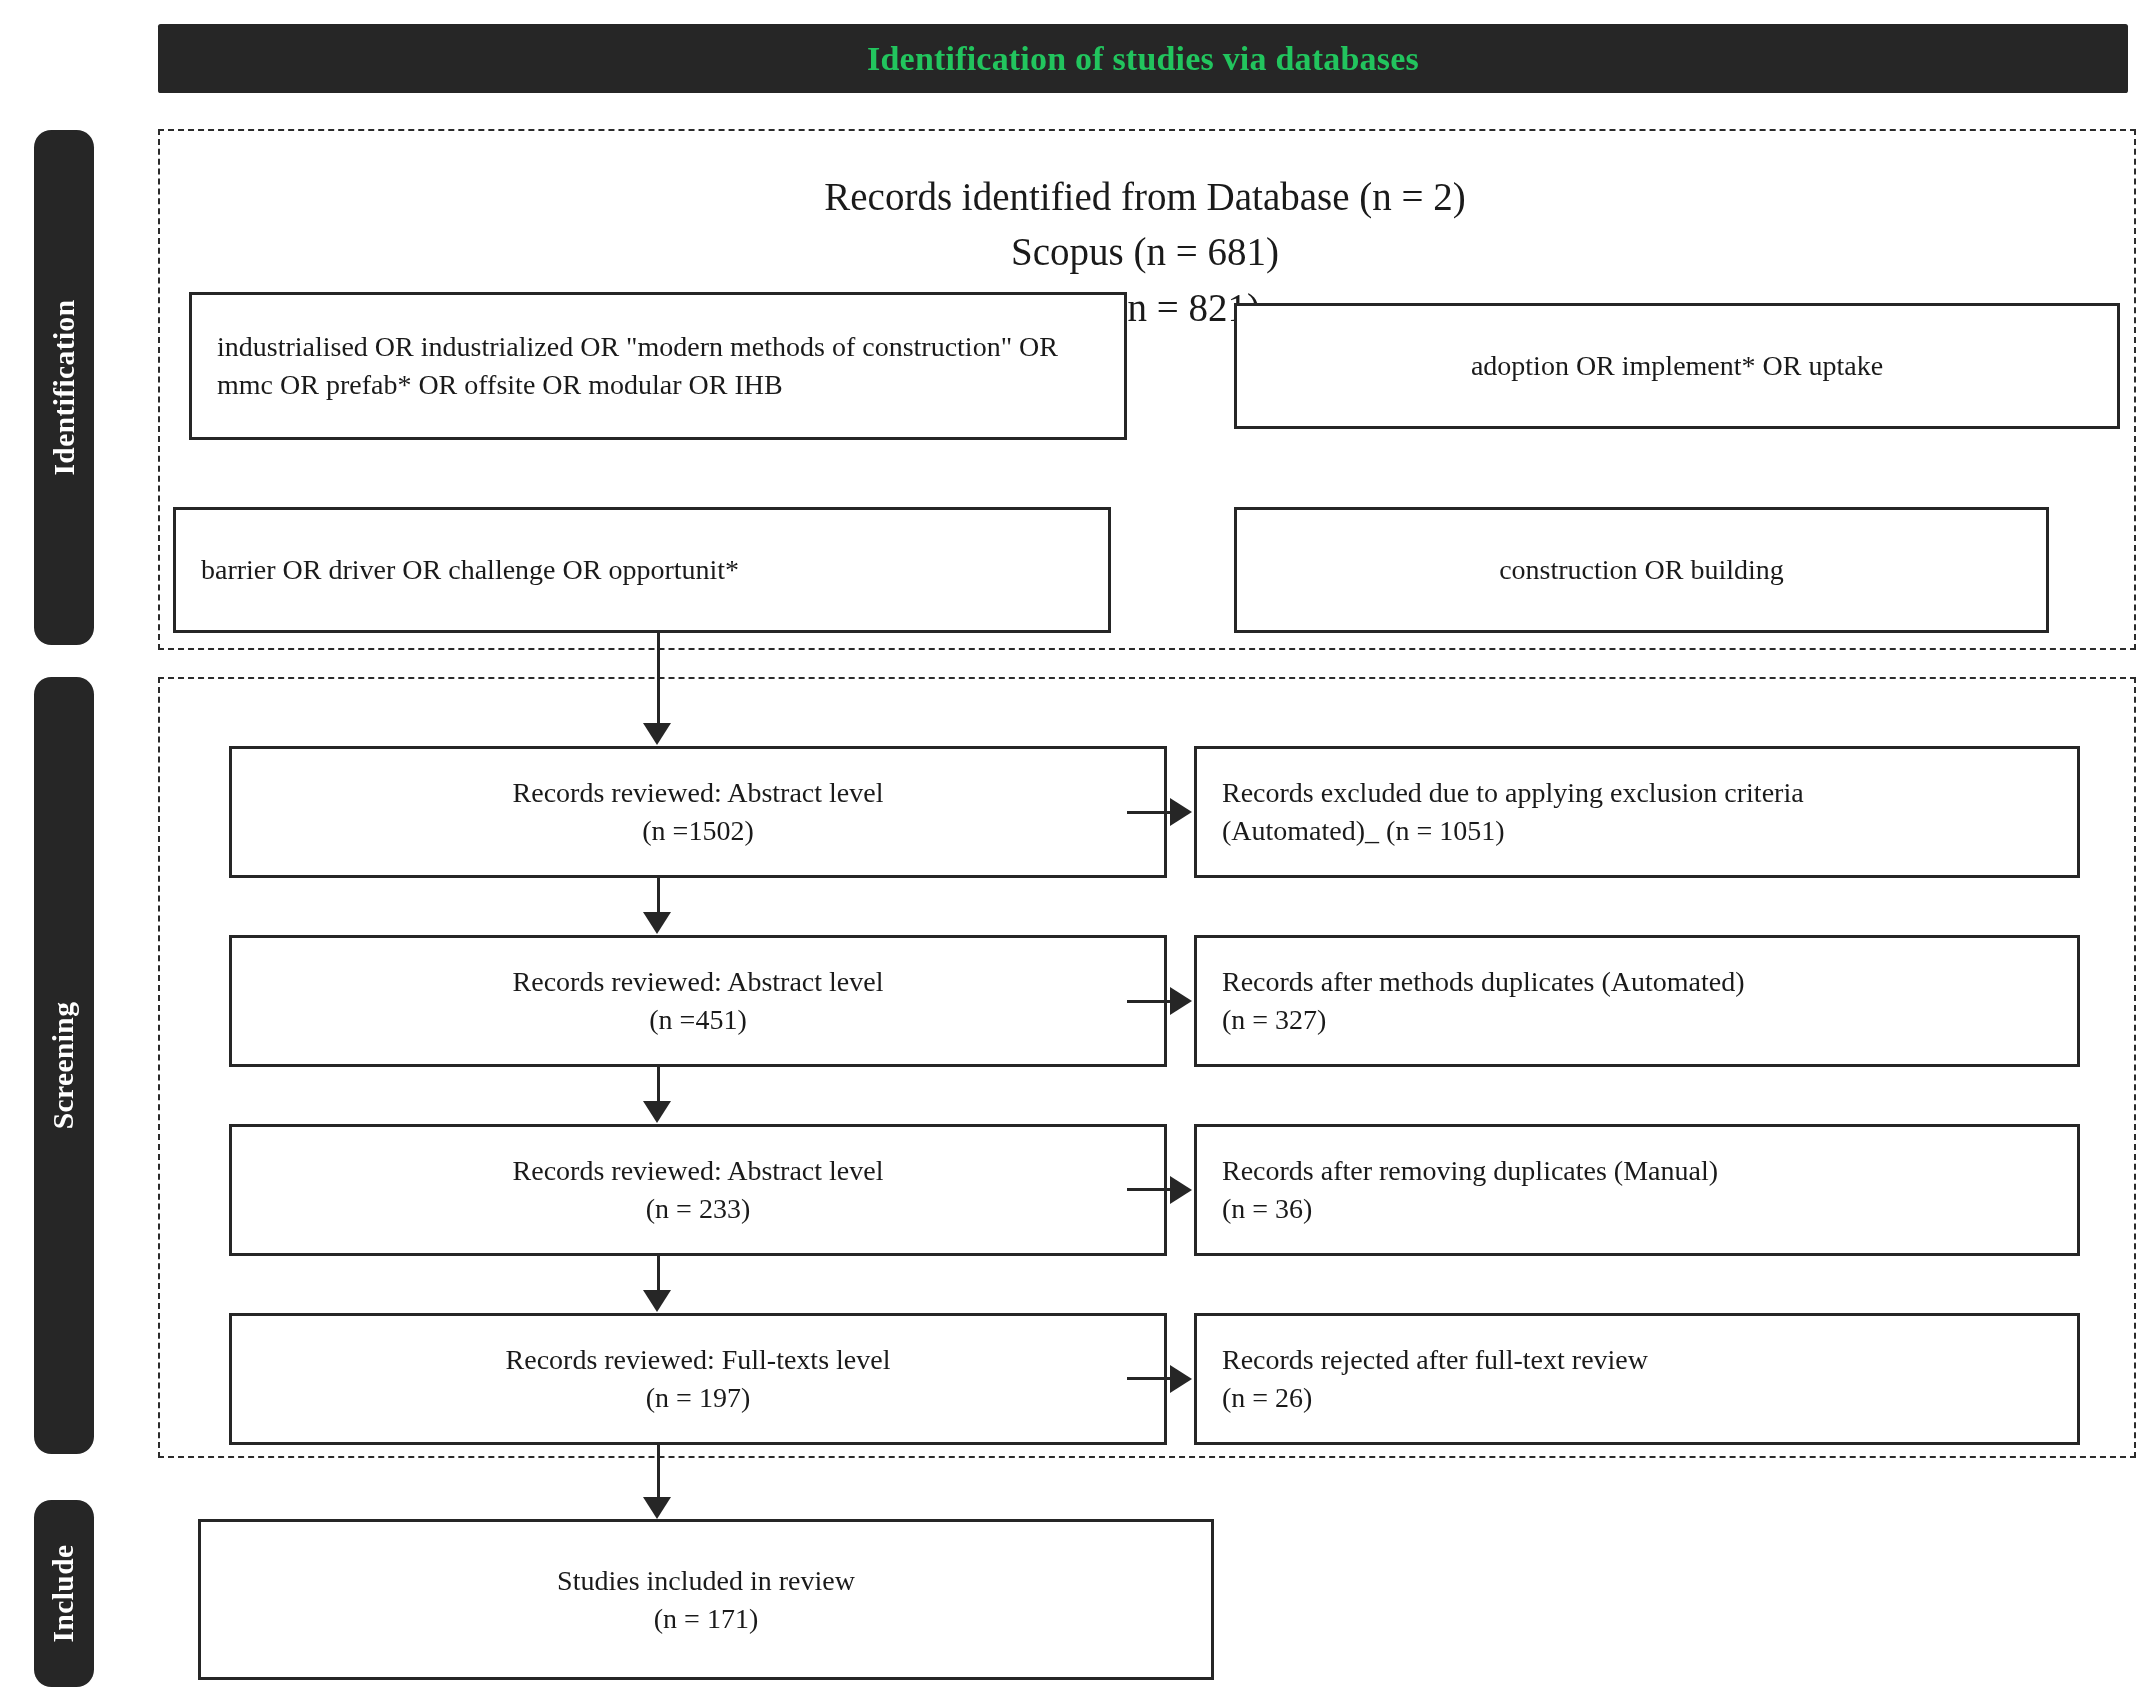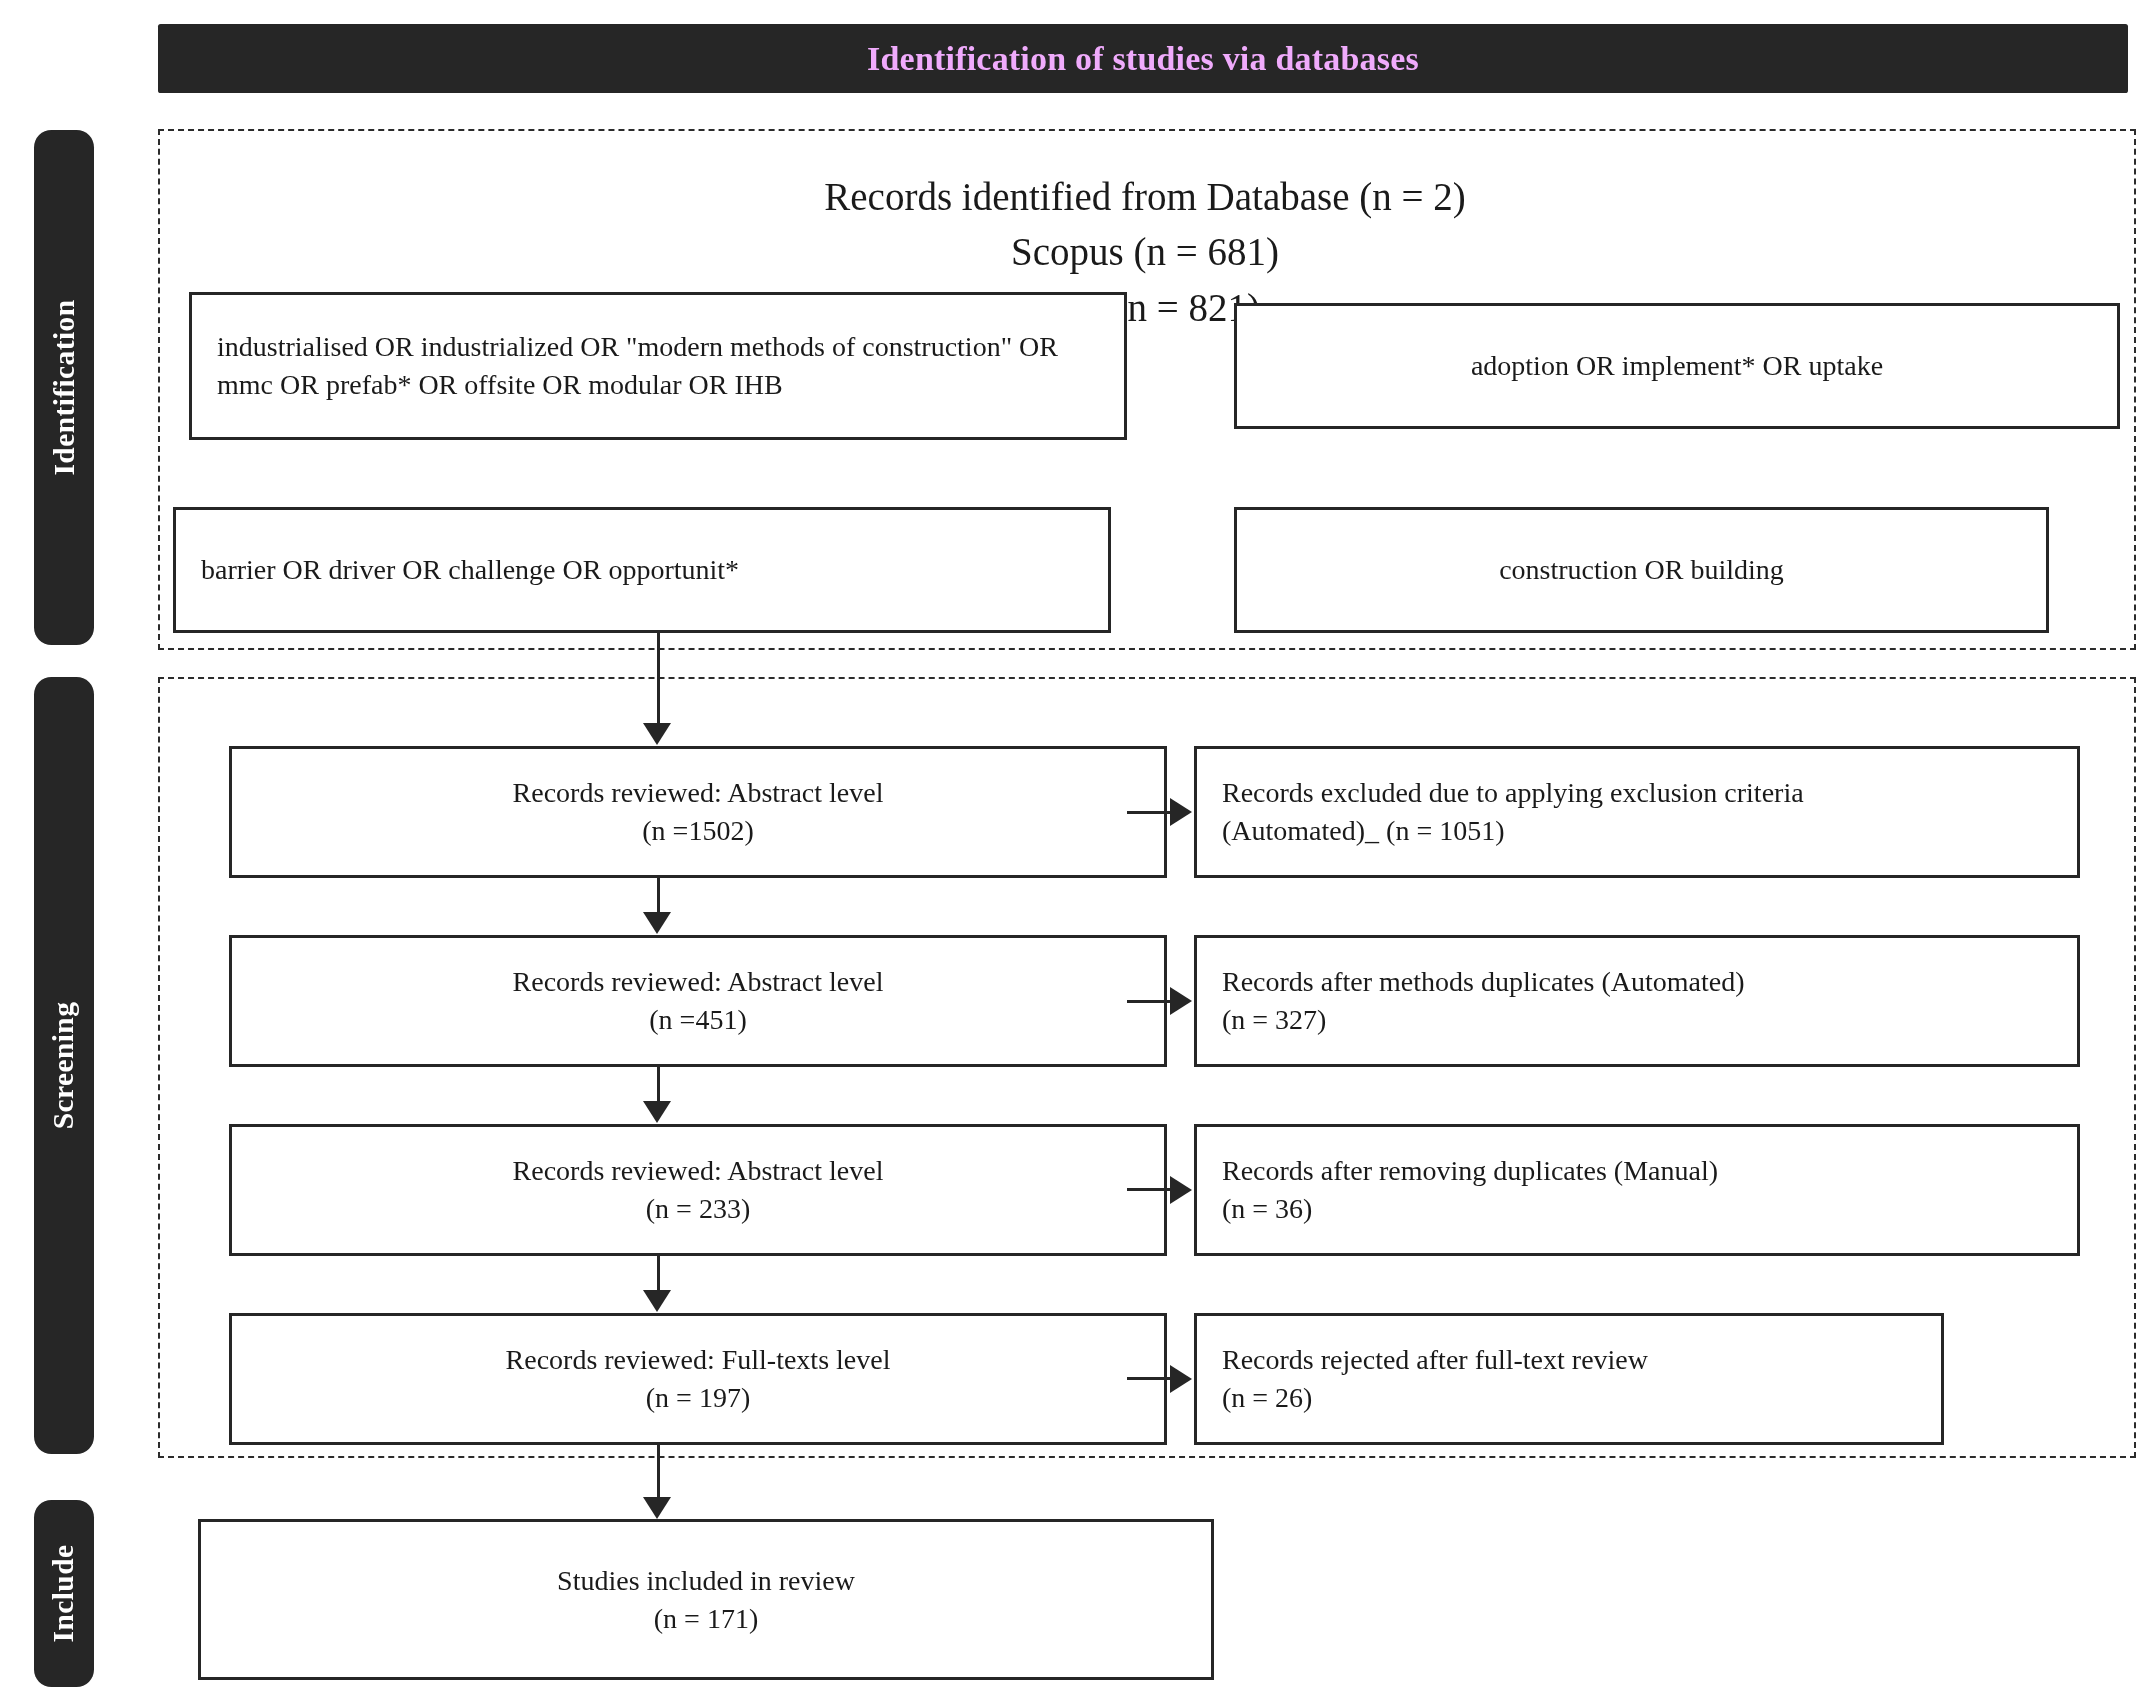--- a/index.html
+++ b/index.html
@@ -48,21 +48,21 @@
     top: 24px;
     width: 1970px;
     height: 69px;
     background: #262626;
     border-radius: 2.6px;
     display: flex;
     align-items: center;
     justify-content: center;
   }
   #header-banner .banner-text {
-    color: #f0abfc;
+    color: #22c55e;
     font-weight: bold;
     font-size: 34px;
     letter-spacing: 0.2px;
   }
 
   
   .dashed-frame {
     position: absolute;
     border: 2.2px dashed #2b2b2b;
     background: transparent;
@@ -108,21 +108,21 @@
   
   #box-screen-abstract-1 { left: 189px; top: 746px; width: 938px; height: 132px; }
   #box-screen-abstract-2 { left: 189px; top: 935px; width: 938px; height: 132px; }
   #box-screen-abstract-3 { left: 189px; top: 1124px; width: 938px; height: 132px; }
   #box-screen-fulltext   { left: 189px; top: 1313px; width: 938px; height: 132px; }
 
   
   #box-excl-criteria  { left: 1194px; top: 746px; width: 886px; height: 132px; }
   #box-excl-dup-auto  { left: 1194px; top: 935px; width: 886px; height: 132px; }
   #box-excl-dup-man   { left: 1194px; top: 1124px; width: 886px; height: 132px; }
-  #box-excl-fulltext  { left: 1194px; top: 1313px; width: 750px; height: 132px; }
+  #box-excl-fulltext  { left: 1194px; top: 1313px; width: 886px; height: 132px; }
 
   
   #box-included { left: 158px; top: 1519px; width: 1016px; height: 161px; }
 
   
   .v-line {
     position: absolute;
     width: 3px;
     background: #262626;
   }

